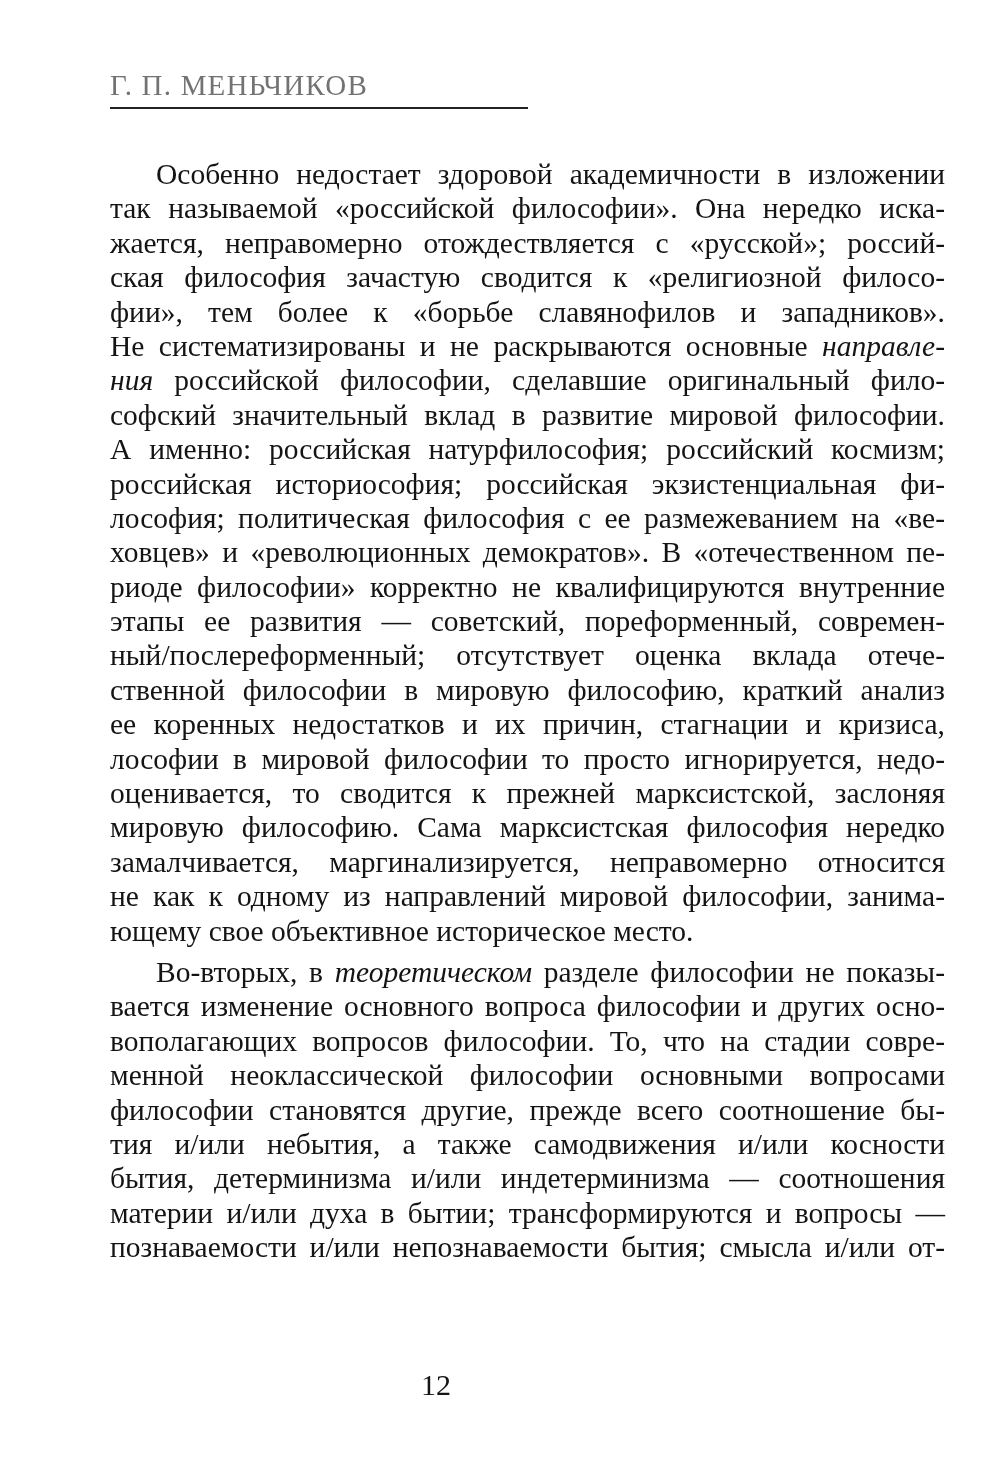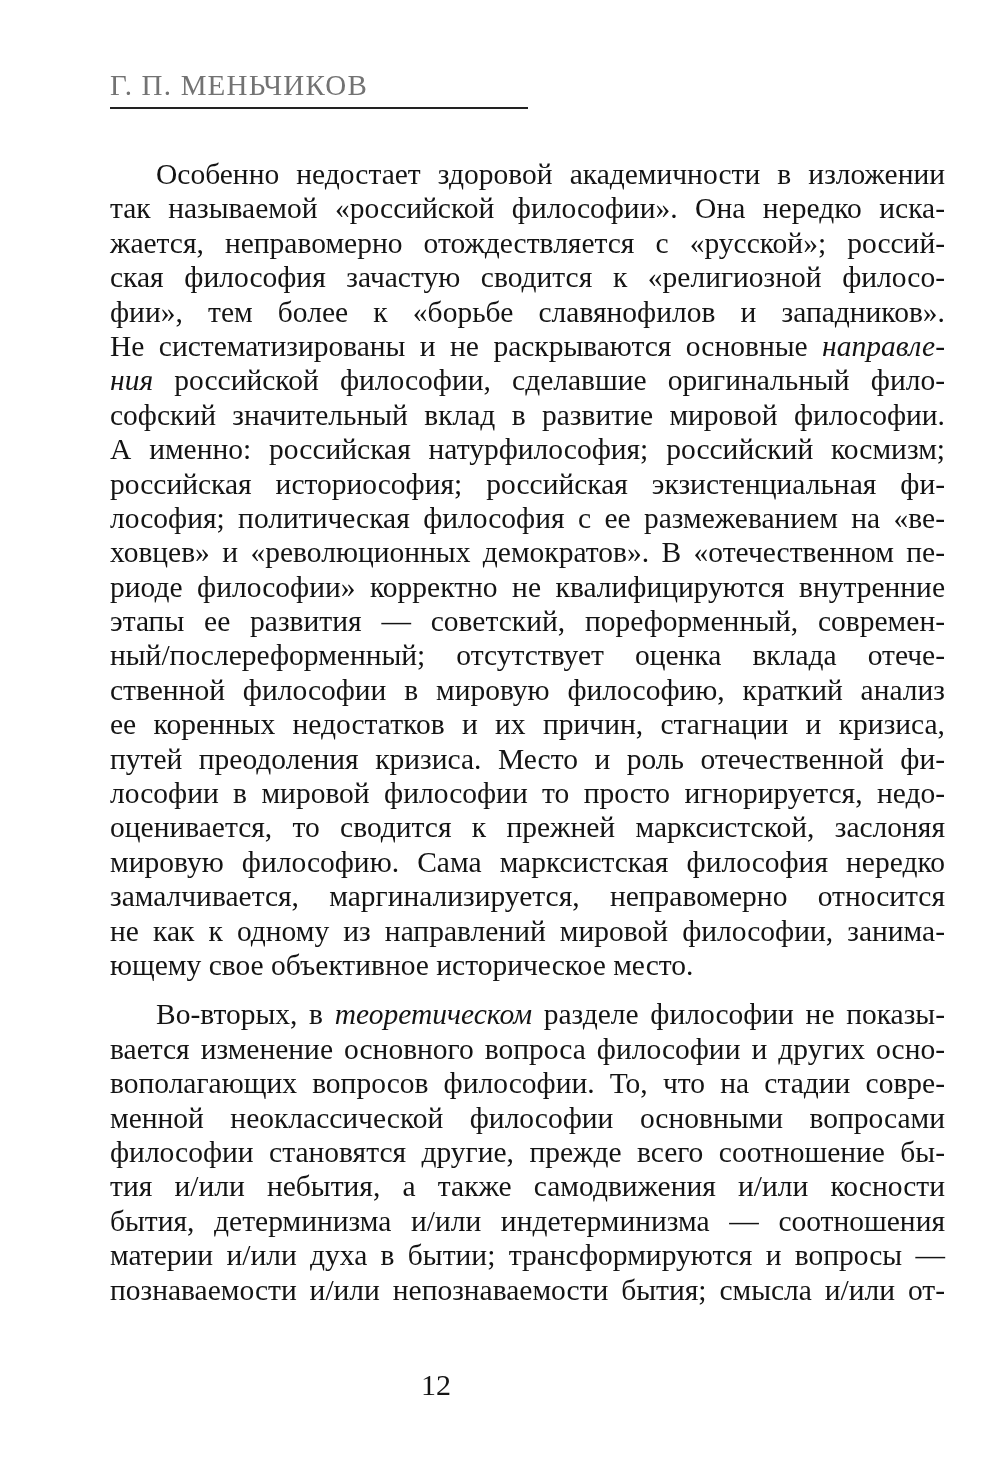--- a/index.html
+++ b/index.html
@@ -47,21 +47,21 @@
       text-align-last: justify;
       height: 34.4px;
     }
     .line.last {
       text-align-last: left;
     }
     .line.indent {
       padding-left: 46px;
     }
     .line.gap-before {
-      margin-top: 15px;
+      margin-top: 7px;
     }
     em {
       font-style: italic;
     }
     .page-number {
       position: absolute;
       left: 0;
       width: 872px;
       top: 1368px;
       text-align: center;
@@ -90,21 +90,20 @@
       <span class="line">софский значительный вклад в развитие мировой философии.</span>
       <span class="line">А именно: российская натурфилософия; российский космизм;</span>
       <span class="line">российская историософия; российская экзистенциальная фи-</span>
       <span class="line">лософия; политическая философия с ее размежеванием на «ве-</span>
       <span class="line">ховцев» и «революционных демократов». В «отечественном пе-</span>
       <span class="line">риоде философии» корректно не квалифицируются внутренние</span>
       <span class="line">этапы ее развития — советский, пореформенный, современ-</span>
       <span class="line">ный/послереформенный; отсутствует оценка вклада отече-</span>
       <span class="line">ственной философии в мировую философию, краткий анализ</span>
       <span class="line">ее коренных недостатков и их причин, стагнации и кризиса,</span>
-      <span class="line">путей преодоления кризиса. Место и роль отечественной фи-</span>
       <span class="line">лософии в мировой философии то просто игнорируется, недо-</span>
       <span class="line">оценивается, то сводится к прежней марксистской, заслоняя</span>
       <span class="line">мировую философию. Сама марксистская философия нередко</span>
       <span class="line">замалчивается, маргинализируется, неправомерно относится</span>
       <span class="line">не как к одному из направлений мировой философии, занима-</span>
       <span class="line last">ющему свое объективное историческое место.</span>
     </div>
 
     <div>
       <span class="line indent gap-before"><span>Во-вторых, в </span><em>теоретическом</em><span> разделе философии не показы-</span></span>

